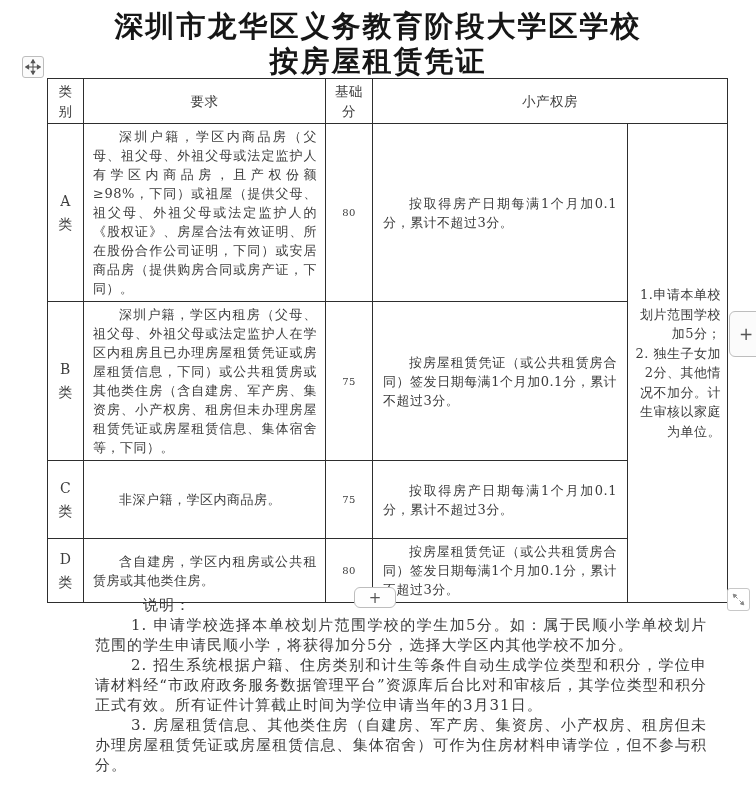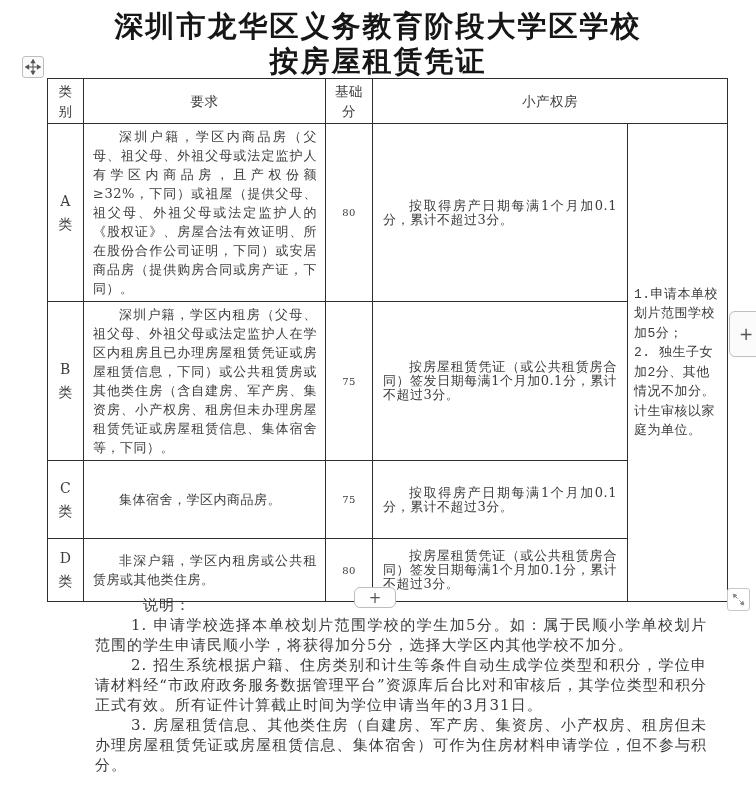--- a/index.html
+++ b/index.html
@@ -39,24 +39,24 @@
   .th-c{ text-align:center;font-size:13.5px;line-height:20px;}
   .preline{white-space:pre-line;}
   .cat{text-align:center;line-height:23px;font-size:14px;}
   .req{
     text-align:justify;text-indent:2em;
     padding:3px 8px 3px 9px;line-height:19px;
   }
   .score{text-align:center;font-size:10px;}
   .bonus{
     text-align:justify;text-indent:2em;
-    padding:3px 10px;line-height:14px;
+    padding:3px 10px;line-height:19px;
   }
   .shared{
-    padding:4px 6px;line-height:19.5px;text-align:left;font-family:Liberation Mono, monospace;
+    padding:4px 6px;line-height:19.5px;text-align:right;
   }
   
   .ctl{
     position:absolute;
     background:#fbfbfb;border:1px solid #bdbdbd;
     display:flex;align-items:center;justify-content:center;
     color:#555555;box-sizing:border-box;
   }
   .move-handle{left:22px;top:56px;width:22px;height:22px;border-radius:3px;}
   .plus-right{left:729px;top:311px;width:34px;height:46px;border-radius:6px;
@@ -111,44 +111,44 @@
       <th class="th-c preline">类
 别</th>
       <th class="th-c">要求</th>
       <th class="th-c preline">基础
 分</th>
       <th class="th-c" colspan="2">小产权房</th>
     </tr>
     <tr class="r-a">
       <td class="cat preline">A
 类</td>
-      <td class="req">深圳户籍，学区内商品房（父母、祖父母、外祖父母或法定监护人有学区内商品房，且产权份额≥32%，下同）或祖屋（提供父母、祖父母、外祖父母或法定监护人的《股权证》、房屋合法有效证明、所在股份合作公司证明，下同）或安居商品房（提供购房合同或房产证，下同）。</td>
+      <td class="req">深圳户籍，学区内商品房（父母、祖父母、外祖父母或法定监护人有学区内商品房，且产权份额≥98%，下同）或祖屋（提供父母、祖父母、外祖父母或法定监护人的《股权证》、房屋合法有效证明、所在股份合作公司证明，下同）或安居商品房（提供购房合同或房产证，下同）。</td>
       <td class="score">80</td>
       <td class="bonus">按取得房产日期每满1个月加0.1分，累计不超过3分。</td>
       <td class="shared preline" rowspan="4">1.申请本单校划片范围学校加5分；
 2. 独生子女加2分、其他情况不加分。计生审核以家庭为单位。</td>
     </tr>
     <tr class="r-b">
       <td class="cat preline">B
 类</td>
       <td class="req">深圳户籍，学区内租房（父母、祖父母、外祖父母或法定监护人在学区内租房且已办理房屋租赁凭证或房屋租赁信息，下同）或公共租赁房或其他类住房（含自建房、军产房、集资房、小产权房、租房但未办理房屋租赁凭证或房屋租赁信息、集体宿舍等，下同）。</td>
       <td class="score">75</td>
       <td class="bonus">按房屋租赁凭证（或公共租赁房合同）签发日期每满1个月加0.1分，累计不超过3分。</td>
     </tr>
     <tr class="r-c">
       <td class="cat preline">C
 类</td>
-      <td class="req">集体宿舍，学区内商品房。</td>
+      <td class="req">非深户籍，学区内商品房。</td>
       <td class="score">75</td>
       <td class="bonus">按取得房产日期每满1个月加0.1分，累计不超过3分。</td>
     </tr>
     <tr class="r-d">
       <td class="cat preline">D
 类</td>
-      <td class="req">非深户籍，学区内租房或公共租赁房或其他类住房。</td>
+      <td class="req">含自建房，学区内租房或公共租赁房或其他类住房。</td>
       <td class="score">80</td>
       <td class="bonus">按房屋租赁凭证（或公共租赁房合同）签发日期每满1个月加0.1分，累计不超过3分。</td>
     </tr>
   </tbody>
     </table>
 
   <div class="ctl plus-right">
     <span>+</span>
   </div>
 

